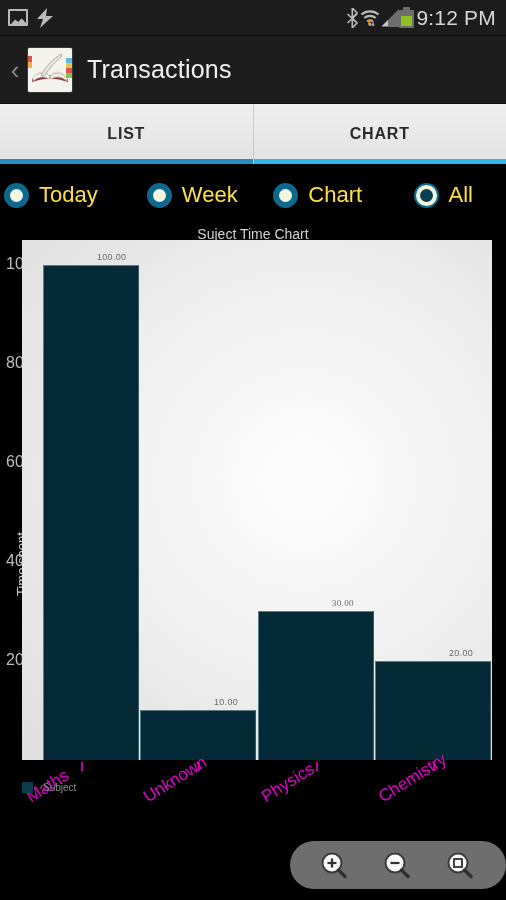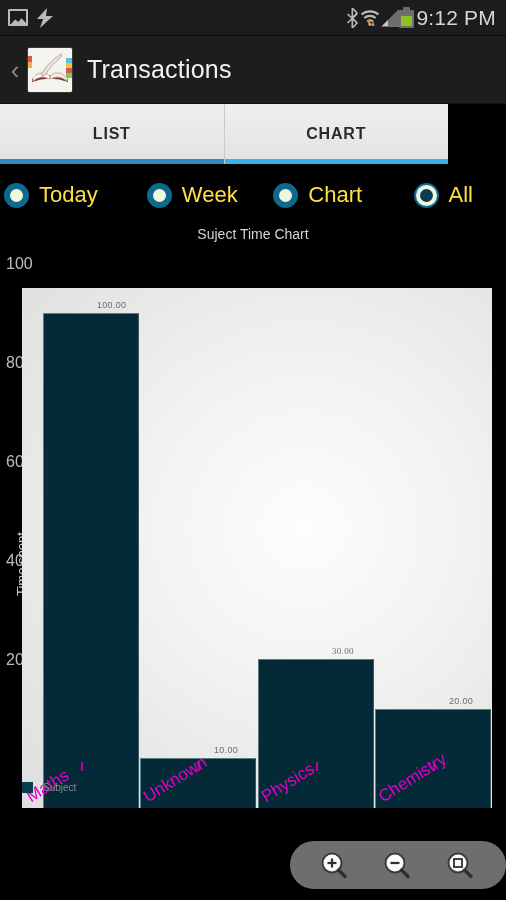--- a/index.html
+++ b/index.html
@@ -68,21 +68,21 @@
     overflow:hidden; background:#f3f1ec; flex:none;
     box-shadow:0 0 0 1px #3a3a3a;
   }
   .ab-title {
     color:#f2f2f2; font-size:25px; margin-left:15px;
     font-weight:400; letter-spacing:0.2px;
   }
 
   
   .tabs {
-    position:absolute; top:104px; left:0; width:448px; height:60px;
+    position:absolute; top:104px; left:0; width:506px; height:60px;
     display:flex; background:#e8e8e8;
   }
   .tab {
     flex:1; display:flex; align-items:center; justify-content:center;
     position:relative; cursor:pointer;
     background:linear-gradient(#efefef,#e2e2e2);
   }
   .tab + .tab { border-left:1px solid #c9c9c9; }
   .tab span {
     font-size:16px; font-weight:bold; color:#2a2a2a; letter-spacing:0.8px;
@@ -120,21 +120,20 @@
 
   
   .chart-wrap { position:absolute; top:226px; left:0; width:506px; height:608px; background:#000; }
   .chart-title {
     position:absolute; top:0px; left:0; width:506px; text-align:center;
     color:#d3d3d3; font-size:14px;
   }
   .plot {
     position:absolute; left:22px; top:14px; width:470px; height:520px;
     background:radial-gradient(circle at 60% 46%, #fdfdfd 0%, #f3f3f3 38%, #e7e7e7 72%, #dedede 100%);
-    margin-top:48px;
   }
   .bar {
     position:absolute; bottom:0; background:#042a38;
     border-top:1px solid #5d7b86; border-left:1px solid #5d7b86; border-right:1px solid #3c5a66;
   }
   .bar-label {
     position:absolute; color:#6b6b6b; font-size:9px;
     font-family:"Liberation Sans", sans-serif; letter-spacing:0.3px;
     white-space:nowrap;
   }

